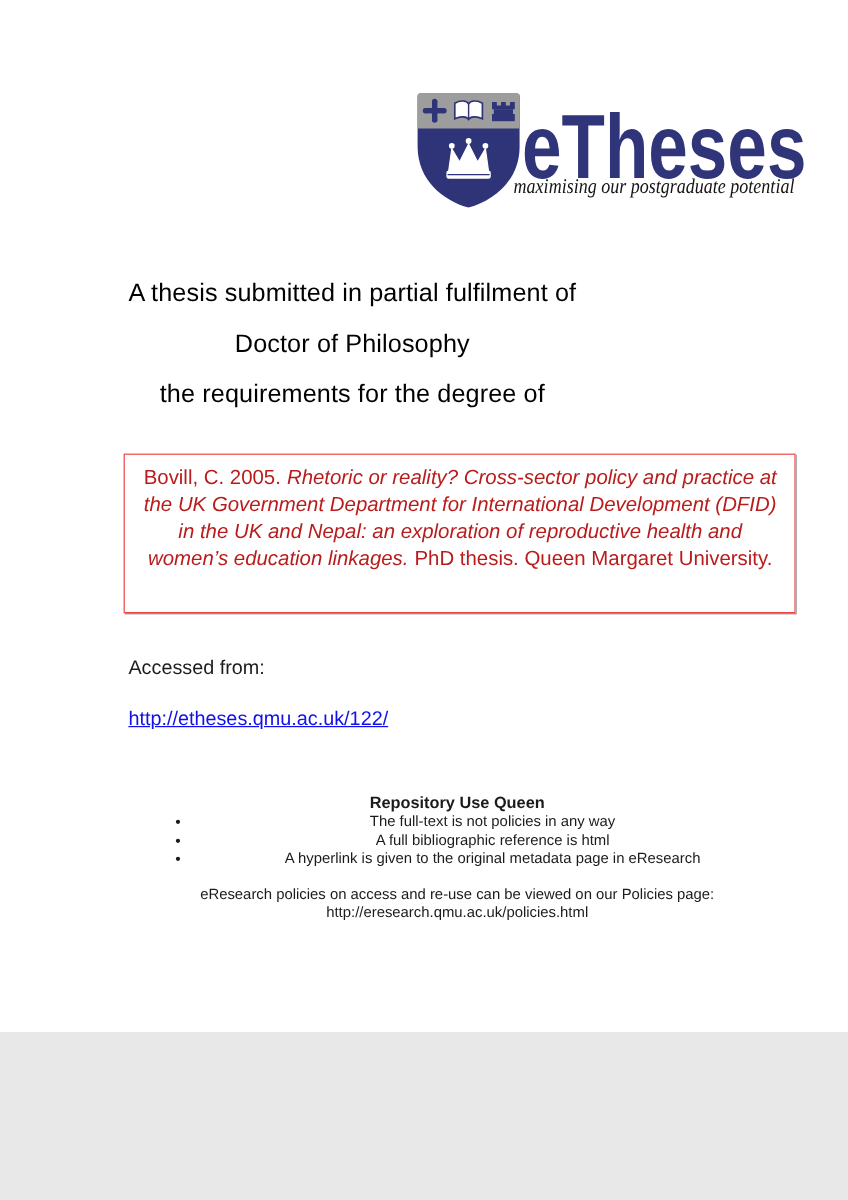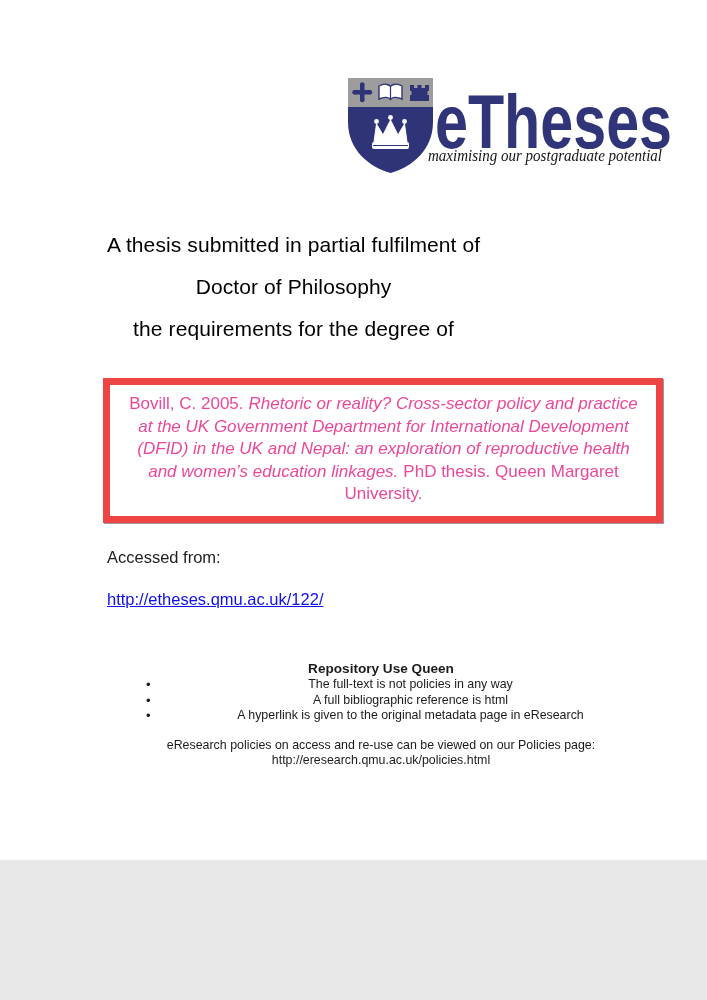--- a/index.html
+++ b/index.html
@@ -23,24 +23,24 @@
   .thesis-heading {
     position: absolute; left: 107px; top: 224px;
     font-size: 21px; line-height: 42px; color: #000000;
     letter-spacing: 0.1px;
   }
 
   
   .citation-box {
     position: absolute; left: 103px; top: 378px;
     width: 560px; min-height: 133px;
-    border: 7px solid #ef4444;
+    border: 1px solid #ef4444;
     box-shadow: 1px 1px 0 #999;
     padding: 8px 10px 10px 11px;
-    font-size: 17px; line-height: 22.5px; color: #ec4899;
+    font-size: 17px; line-height: 22.5px; color: #b91c1c;
   }
   .citation-title { font-style: italic; margin-left: 5px; margin-right: 5px; }
 
   
   .accessed-label { position: absolute; left: 107px; top: 548px; font-size: 16.5px; }
   .access-link {
     position: absolute; left: 107px; top: 590px;
     font-size: 16.5px; color: #1010ea; text-decoration: underline; cursor: pointer;
   }
 

